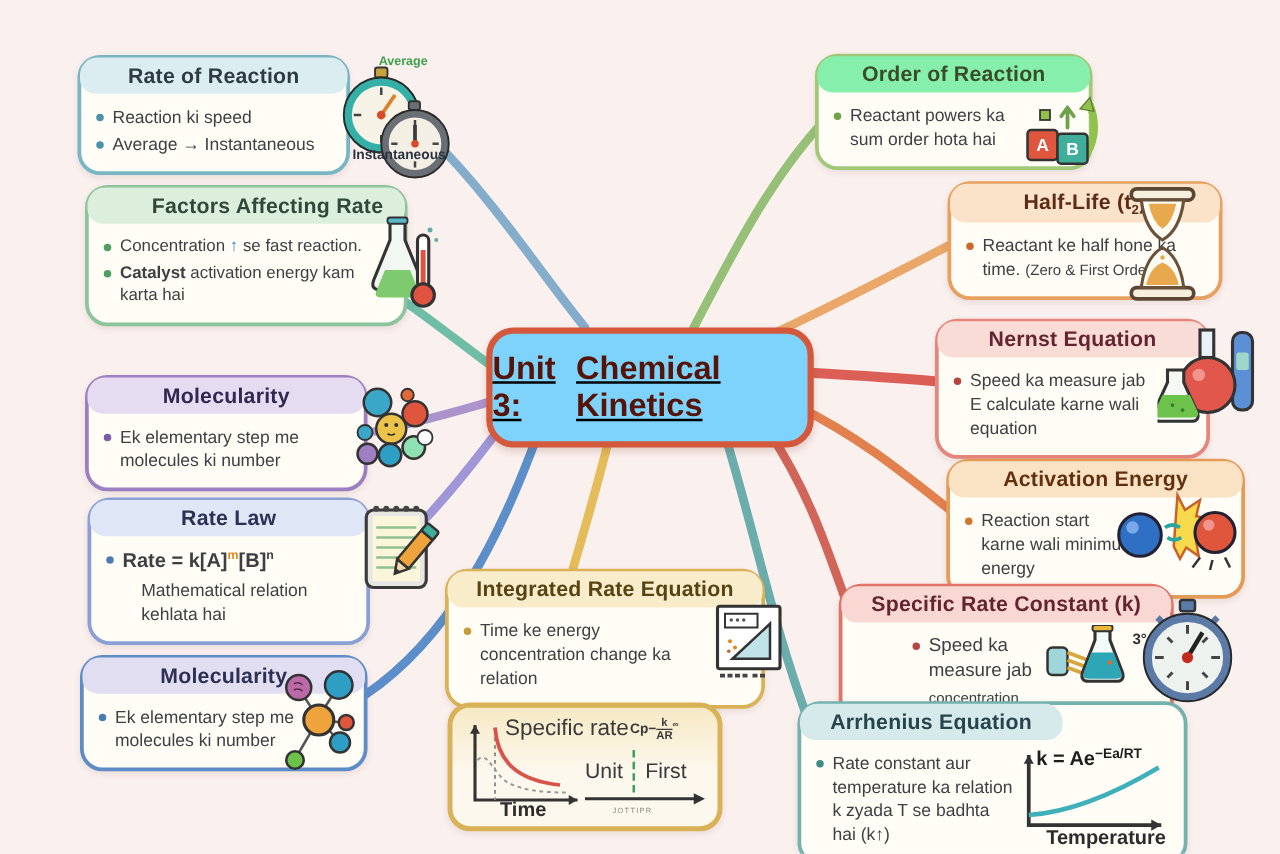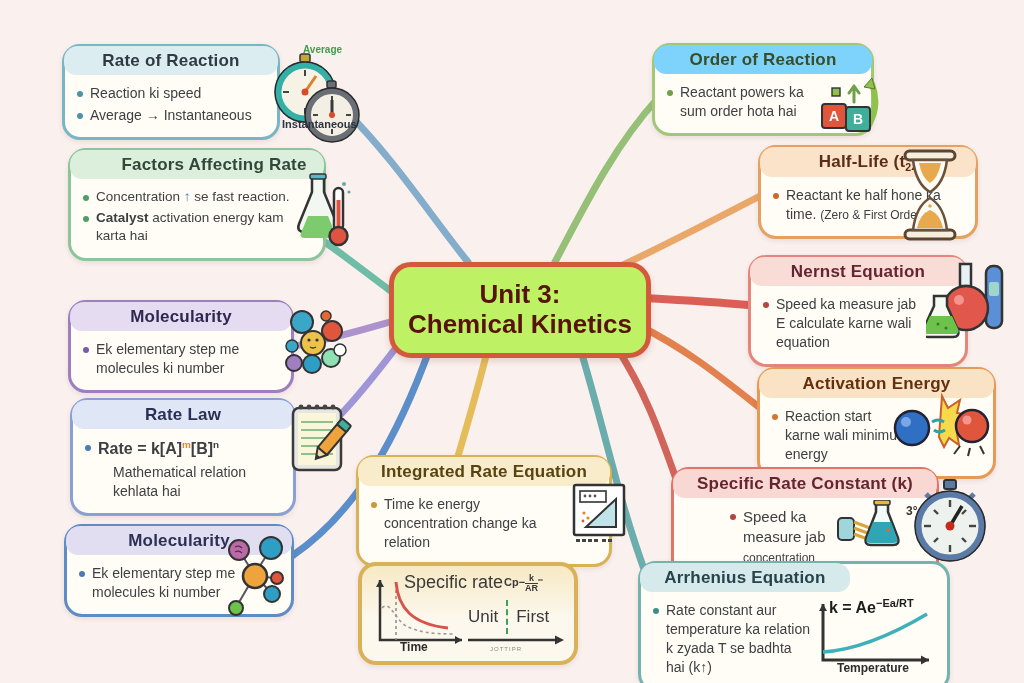--- a/index.html
+++ b/index.html
@@ -20,52 +20,52 @@
   .arrow-blue{color:#3d7fd4;font-weight:bold;}
   .arrow-orange{color:#e2622b;font-weight:bold;}
   .bold{font-weight:bold;}
   
   .teal{border-color:#79b6c4;}   .teal .head{background:#dcedf2;color:#2e3b42;}   .teal .dot{background:#4a93a8;}
   .green{border-color:#8cc49b;}  .green .head{background:#dcefdd;color:#31473a;padding-left:44px;}  .green .dot{background:#4f9e63;}
   .purple{border-color:#9b7fc0;} .purple .head{background:#e6dcf2;color:#2f2850;} .purple .dot{background:#7b5aa8;}
   .bluep{border-color:#8a9fd4;}  .bluep .head{background:#dfe7f6;color:#2b3054;}  .bluep .dot{background:#4a7bb5;}
   .blue{border-color:#5d8cc7;}   .blue .head{background:#e2def2;color:#2b3054;}   .blue .dot{background:#4a7bb5;}
   .gold{border-color:#d9b157;}   .gold .head{background:#f8ecca;color:#584312;}   .gold .dot{background:#c89a3a;}
-  .lime{border-color:#a0c878;}   .lime .head{background:#7dd3fc;color:#3a4d2a;}   .lime .dot{background:#6fa04a;}
+  .lime{border-color:#a0c878;}   .lime .head{background:#86efac;color:#3a4d2a;}   .lime .dot{background:#6fa04a;}
   .orange{border-color:#e6a160;} .orange .head{background:#fae3c8;color:#5c2c16;} .orange .dot{background:#c96a2a;}
   .red{border-color:#e5857b;}    .red .head{background:#fadcd7;color:#642430;}    .red .dot{background:#b5453e;}
   .orange2{border-color:#e59a55;}.orange2 .head{background:#fae3c4;color:#63300f;}.orange2 .dot{background:#d2752e;}
   .red2{border-color:#e07468;}   .red2 .head{background:#f9d8d3;color:#642430;}   .red2 .dot{background:#b5453e;}
   .teal2{border-color:#74b2ae;}  .teal2 .head{background:#d6eaec;color:#27444c;}  .teal2 .dot{background:#3f8d89;}
   
   #center{position:absolute;left:389px;top:262px;width:252px;height:86px;z-index:3;
-          background:#bef264;border:5px solid #d4593c;border-radius:22px;
-          display:flex;flex-direction:column;align-items:center;justify-content:center;
-          box-shadow:0 3px 6px rgba(120,50,20,.18);}
+          background:#7dd3fc;border:5px solid #d4593c;border-radius:22px;
+          display:flex;flex-direction:row;align-items:center;justify-content:center;
+          box-shadow:0 3px 6px rgba(120,50,20,.18);text-decoration:underline;}
   #center div{font-weight:bold;font-size:26px;color:#561409;line-height:1.15;}
   .icon{position:absolute;z-index:4;}
   .minilabel{position:absolute;z-index:5;font-weight:bold;}
   
   #chartbox{left:358px;top:562px;width:212px;height:95px;border-width:4px;
             background:linear-gradient(#f6e9c4,#fdf8ee 55%);}
   .cb-title{position:absolute;left:42px;top:6px;font-size:18px;color:#3a3a3a;z-index:5;}
   .cb-formula{position:absolute;left:142px;top:8px;font-size:11px;font-weight:bold;color:#3a3a3a;z-index:5;white-space:nowrap;}
   .frac{display:inline-block;vertical-align:middle;text-align:center;font-size:9px;line-height:1;}
   .frac .num{display:block;border-bottom:1px solid #3a3a3a;padding:0 2px;}
   .cb-zones{position:absolute;left:106px;top:34px;width:100px;display:flex;align-items:center;z-index:5;}
   .cb-zones span{font-size:17px;color:#3a3a3a;}
   .vdash{width:0;height:34px;border-left:2px dashed #3aa35a;margin:0 8px;}
   .cb-foot{position:absolute;left:128px;top:80px;font-size:6px;color:#8a8878;letter-spacing:1px;z-index:5;}
   
   #arrhenius .body{display:flex;gap:4px;}
   .arr-text{flex:1 1 auto;}
   .arr-chart{flex:0 0 122px;position:relative;height:78px;}
   .arr-formula{position:absolute;left:14px;top:-2px;font-size:16px;font-weight:bold;color:#1d1d1d;white-space:nowrap;}
   .arr-xlabel{position:absolute;left:22px;top:62px;font-size:12px;color:#2c2c2c;}
-  .axis-label{font-size:12px;font-weight:bold;color:#2c2c2c;}
+  .axis-label{font-size:16px;font-weight:bold;color:#2c2c2c;}
   .block{position:absolute;width:22px;height:22px;border:2px solid #333;border-radius:4px;
          color:#fff;font-weight:bold;font-size:14px;display:flex;align-items:center;justify-content:center;z-index:5;}
 </style>
 </head>
 <body>
 
 <svg id="wires" width="1024" height="683">
   <g fill="none" stroke-linecap="round" stroke-width="7" opacity="0.92">
     <path d="M468 262 C 430 215, 395 160, 345 110" stroke="#7aa7c9"></path>
     <path d="M392 292 C 365 272, 340 252, 312 233" stroke="#64b9a0"></path>

